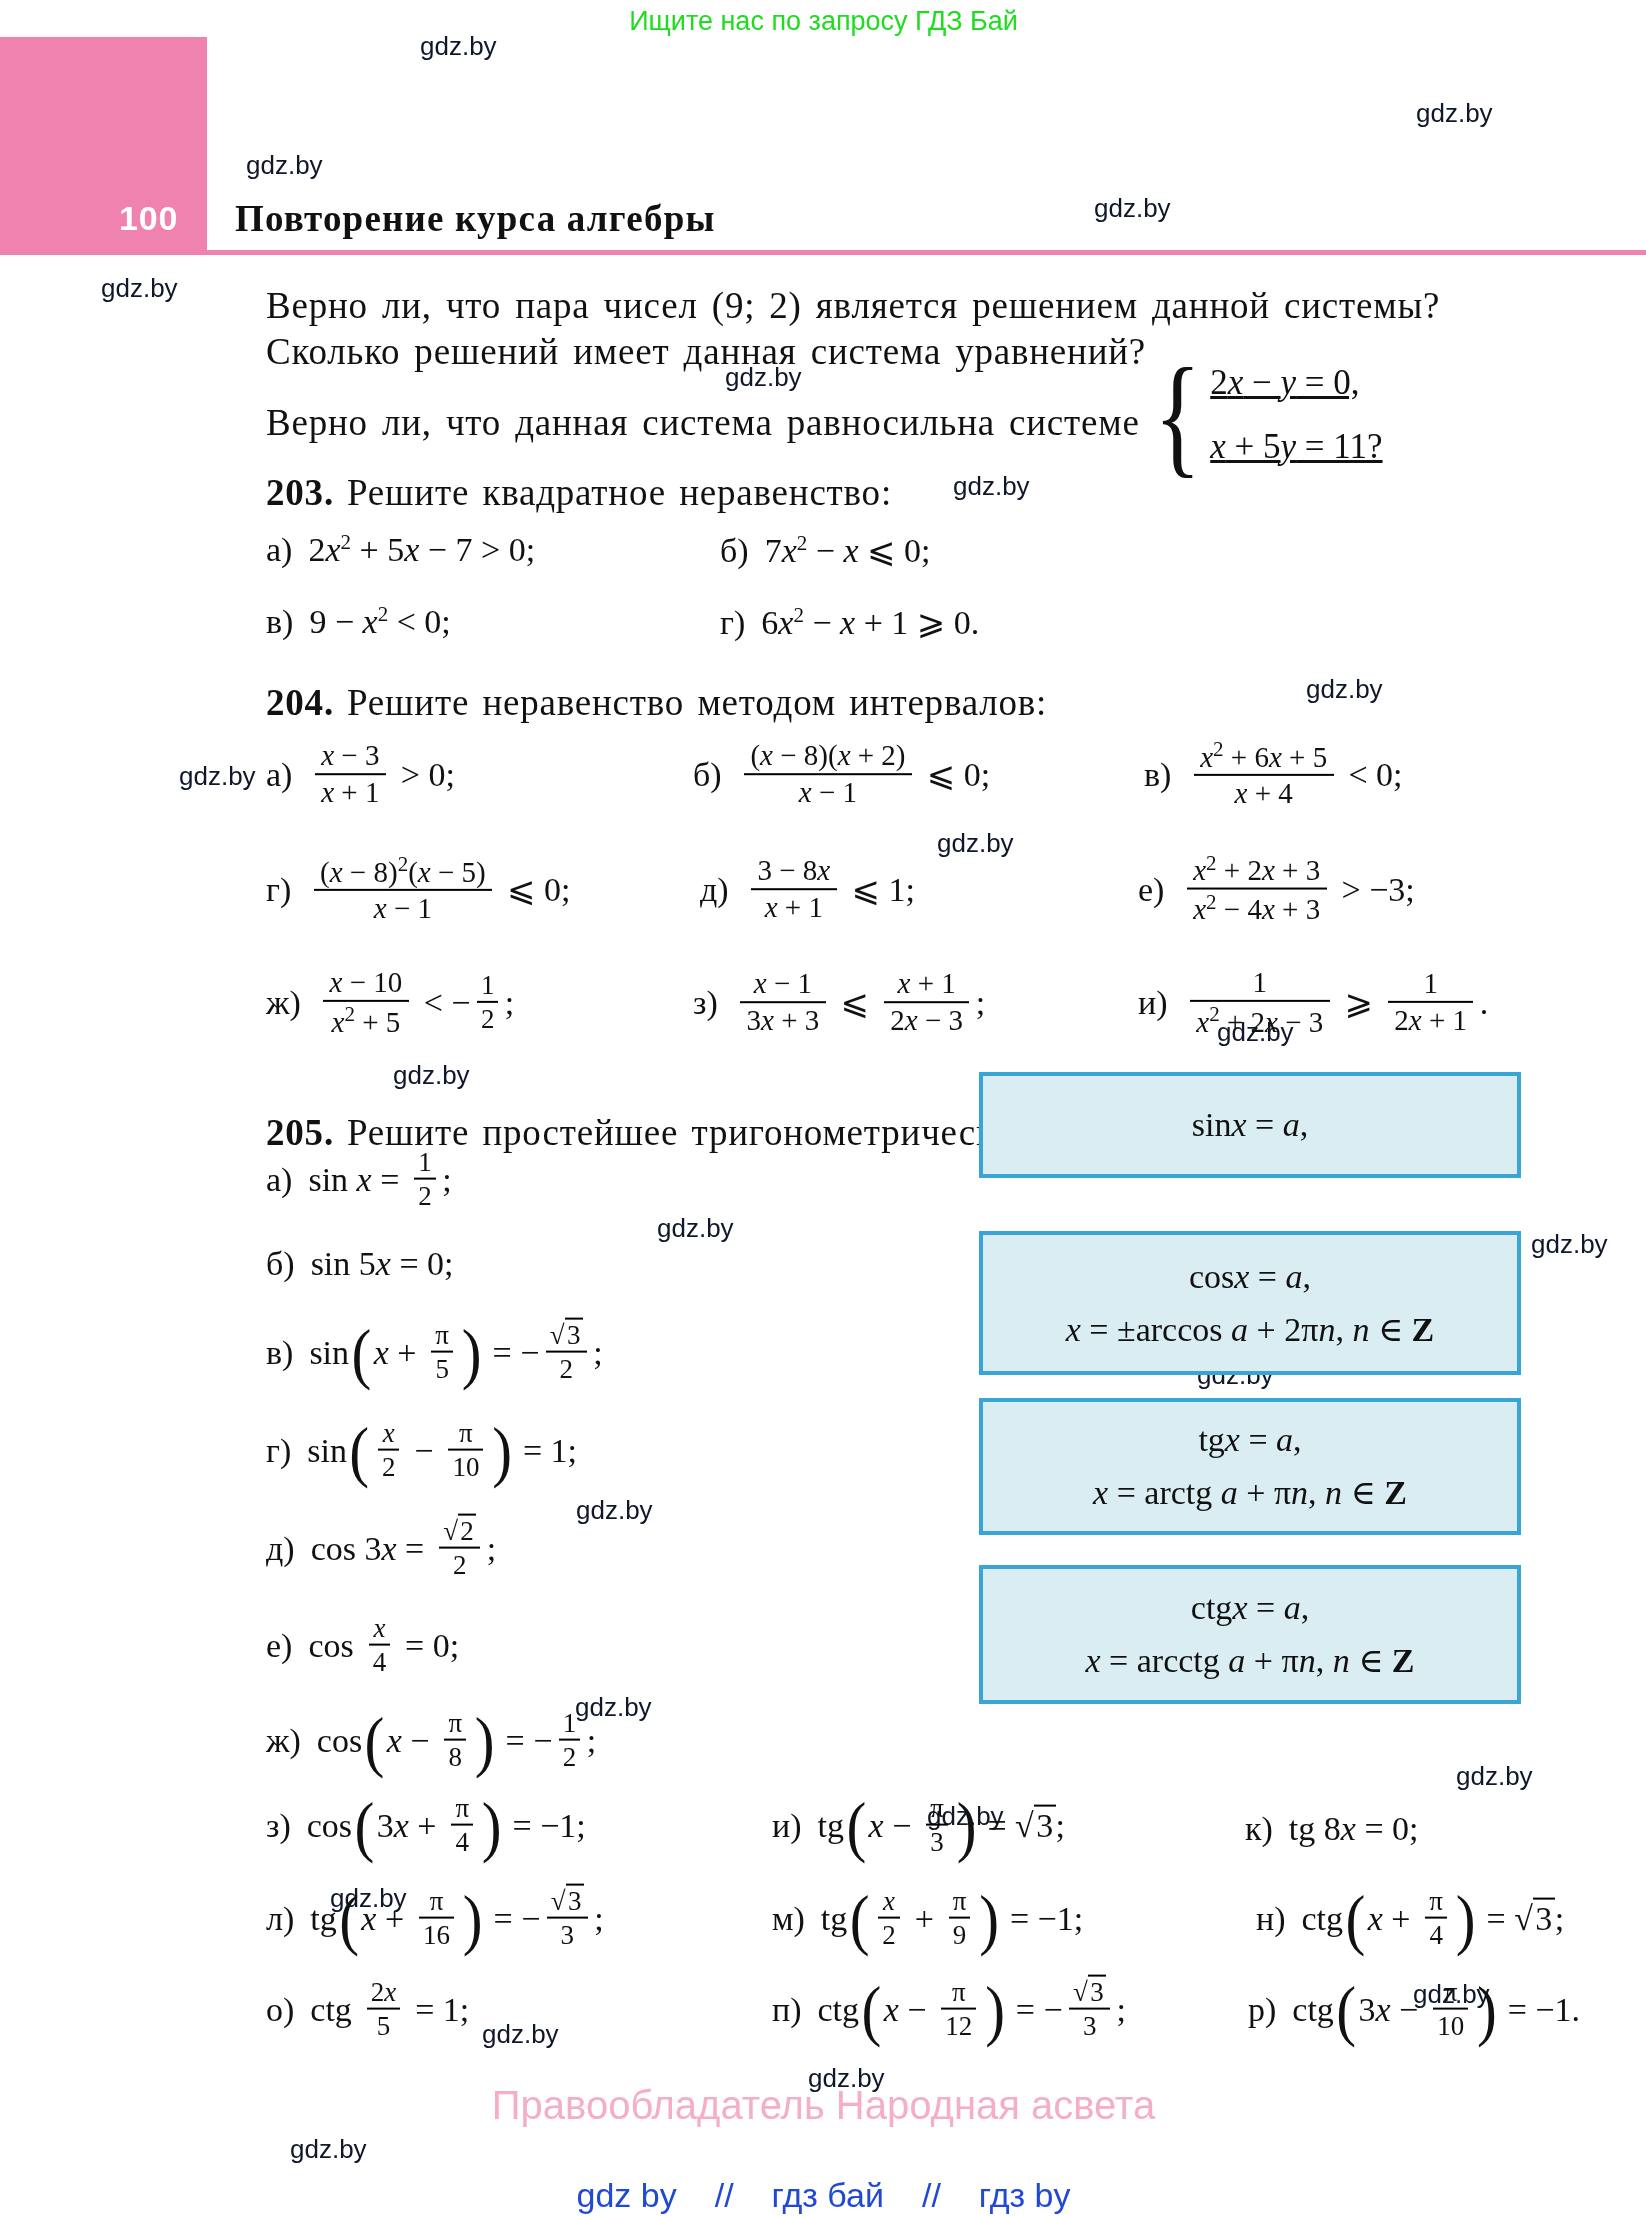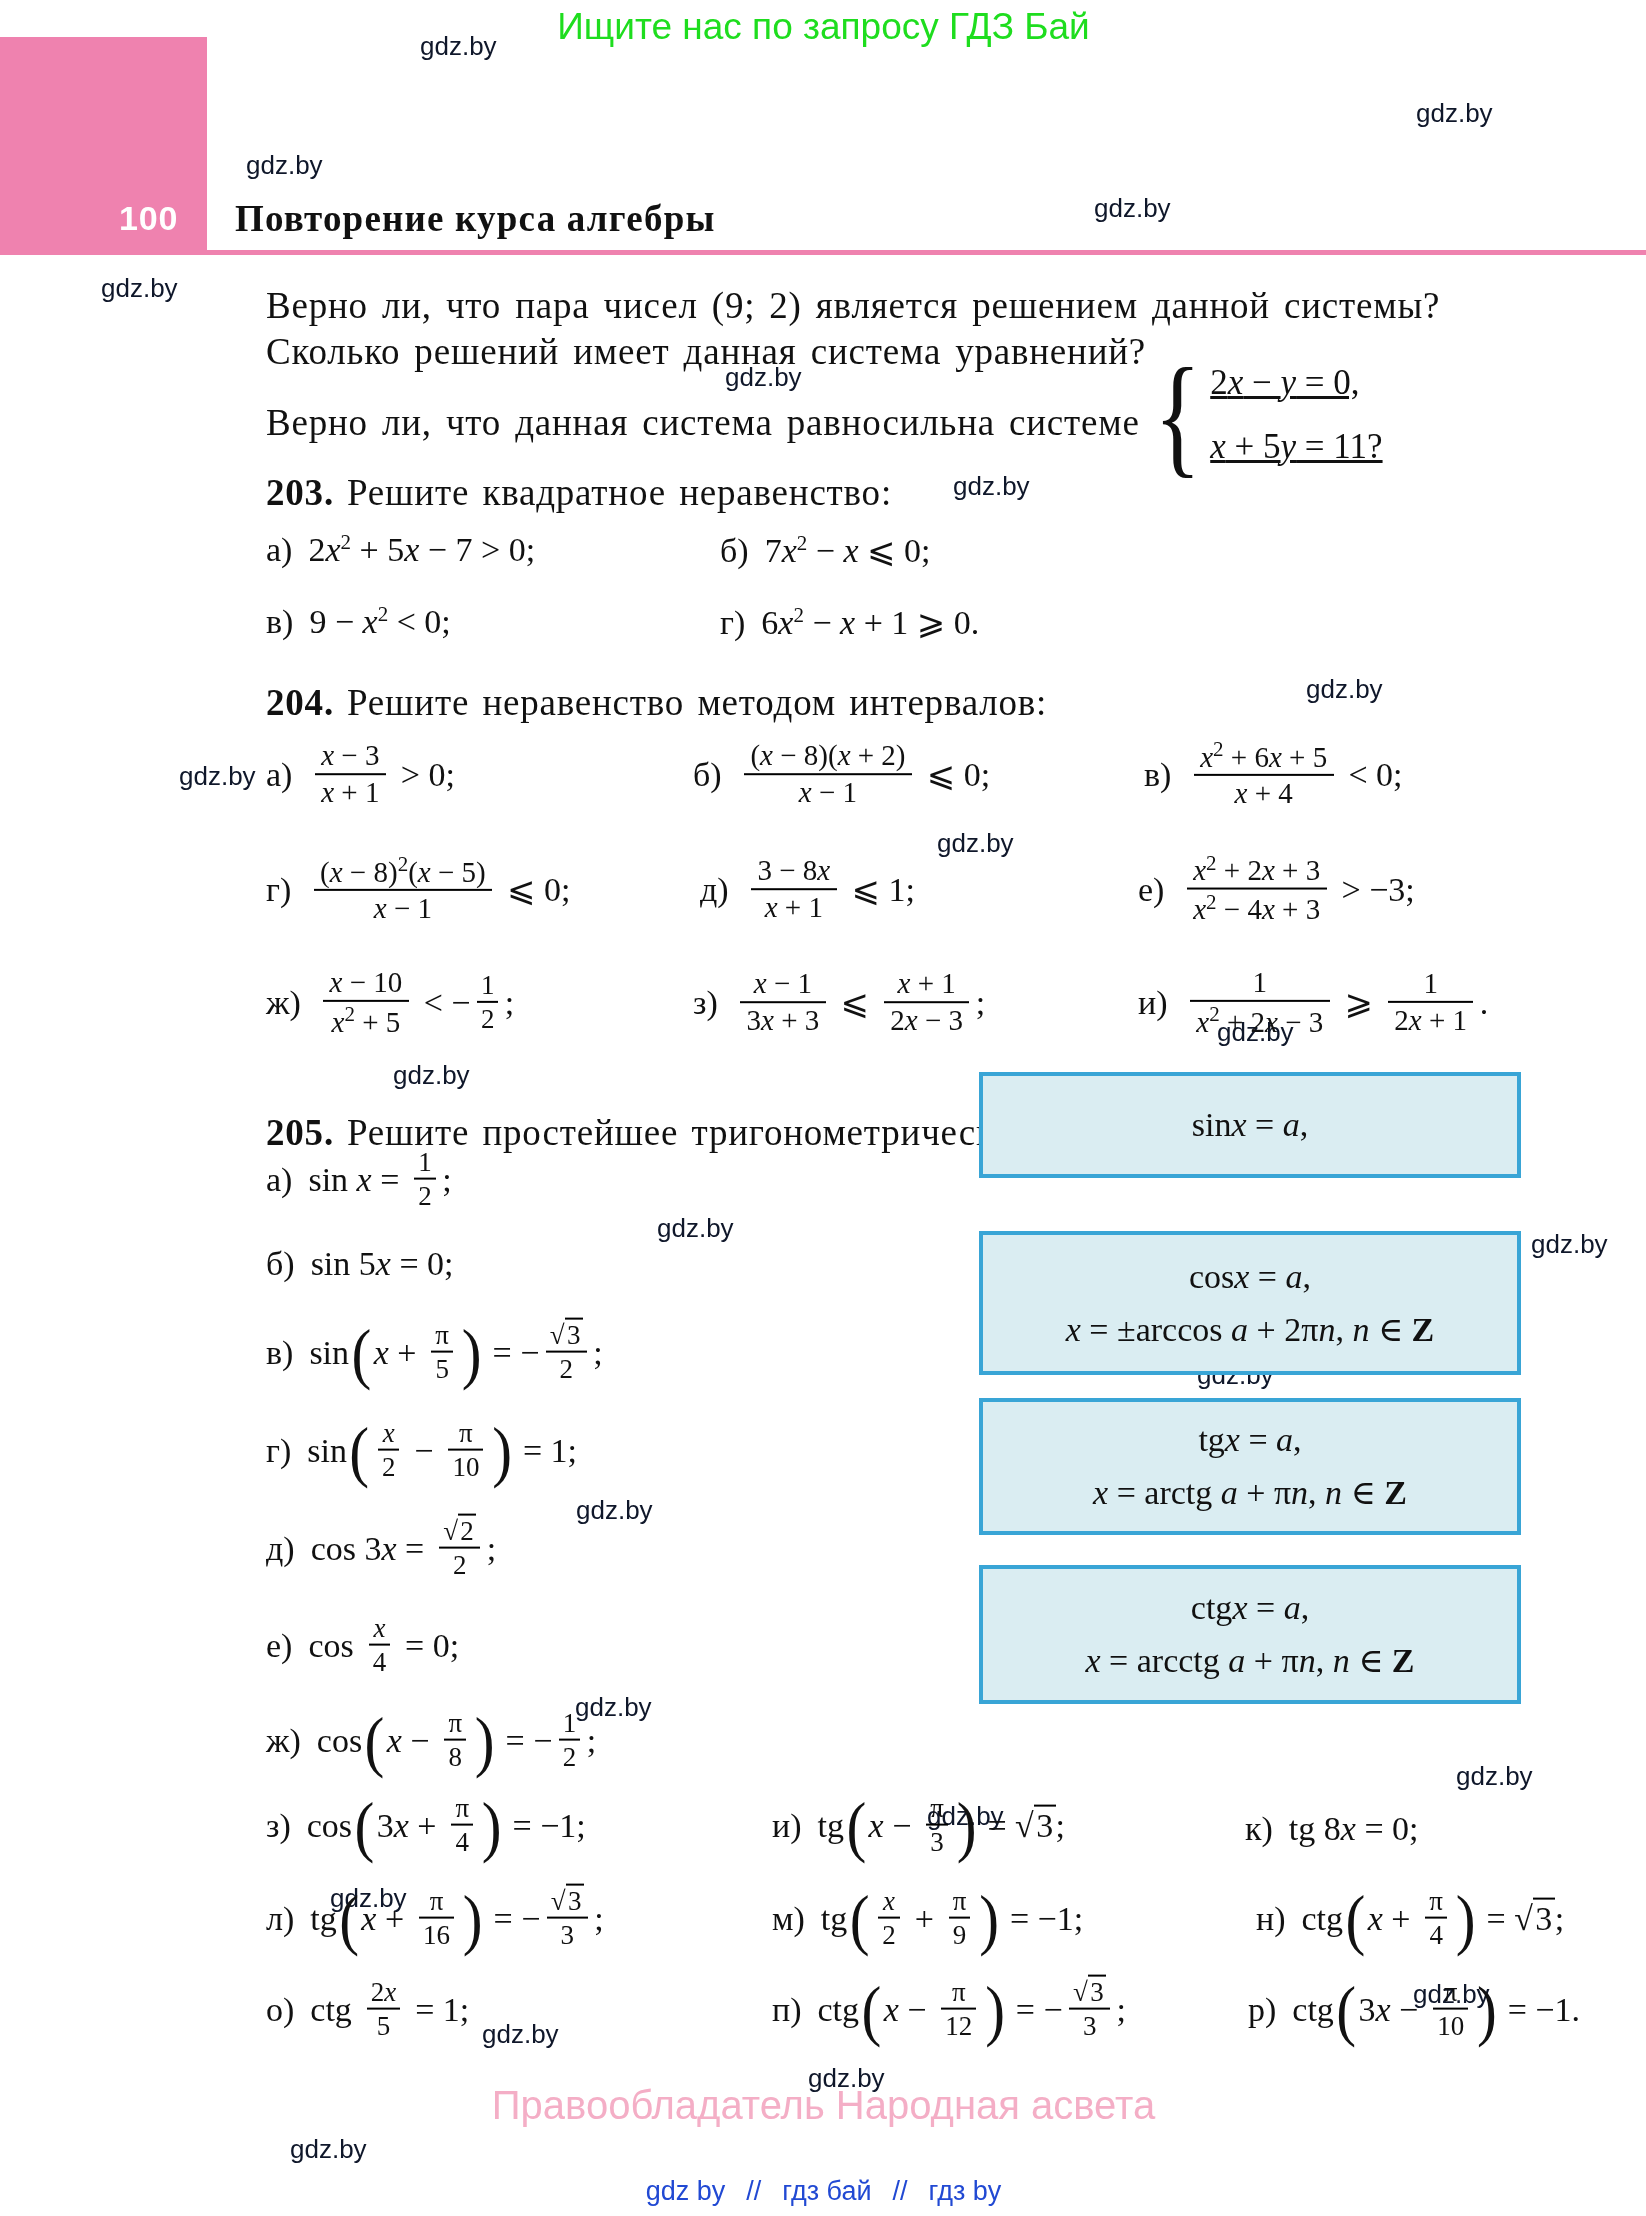--- a/index.html
+++ b/index.html
@@ -5,21 +5,21 @@
   html,body{margin:0;padding:0;}
   body{
     width:1647px;height:2216px;position:relative;background:#ffffff;
     font-family:"Liberation Serif","DejaVu Serif",serif;color:#111;
     overflow:hidden;
   }
   
   .banner{
     position:absolute;top:6.4px;left:50%;transform:translateX(-50%);
     font-family:"Liberation Sans","DejaVu Sans",sans-serif;
-    font-size:37px;color:#1edd1e;white-space:nowrap;
+    font-size:27px;color:#1edd1e;white-space:nowrap;
   }
   
   .wm{
     position:absolute;
     font-family:"Liberation Sans","DejaVu Sans",sans-serif;
     font-size:26px;color:#0f172a;white-space:nowrap;
   }
   
   .pink-block{position:absolute;left:0;top:37px;width:207px;height:214px;background:#ef82af;}
   .page-num{
@@ -62,21 +62,21 @@
   .fbox .fline{white-space:nowrap;}
   
   .copyright{
     position:absolute;top:2083px;left:50%;transform:translateX(-50%);
     font-family:"Liberation Sans","DejaVu Sans",sans-serif;
     font-size:40px;color:#f4aec6;white-space:nowrap;
   }
   .footer-links{
     position:absolute;top:2176px;left:50%;transform:translateX(-50%);
     font-family:"Liberation Sans","DejaVu Sans",sans-serif;
-    font-size:27px;color:#2149d3;display:flex;gap:21px;white-space:nowrap;
+    font-size:34px;color:#2149d3;display:flex;gap:38px;white-space:nowrap;
   }
 </style>
 </head>
 <body>
 
 <div class="banner">Ищите нас по запросу ГДЗ Бай</div>
 
 <div>
     <span class="wm" style="left: 420px; top: 31px;">gdz.by</span>
     <span class="wm" style="left: 1416px; top: 98px;">gdz.by</span>

